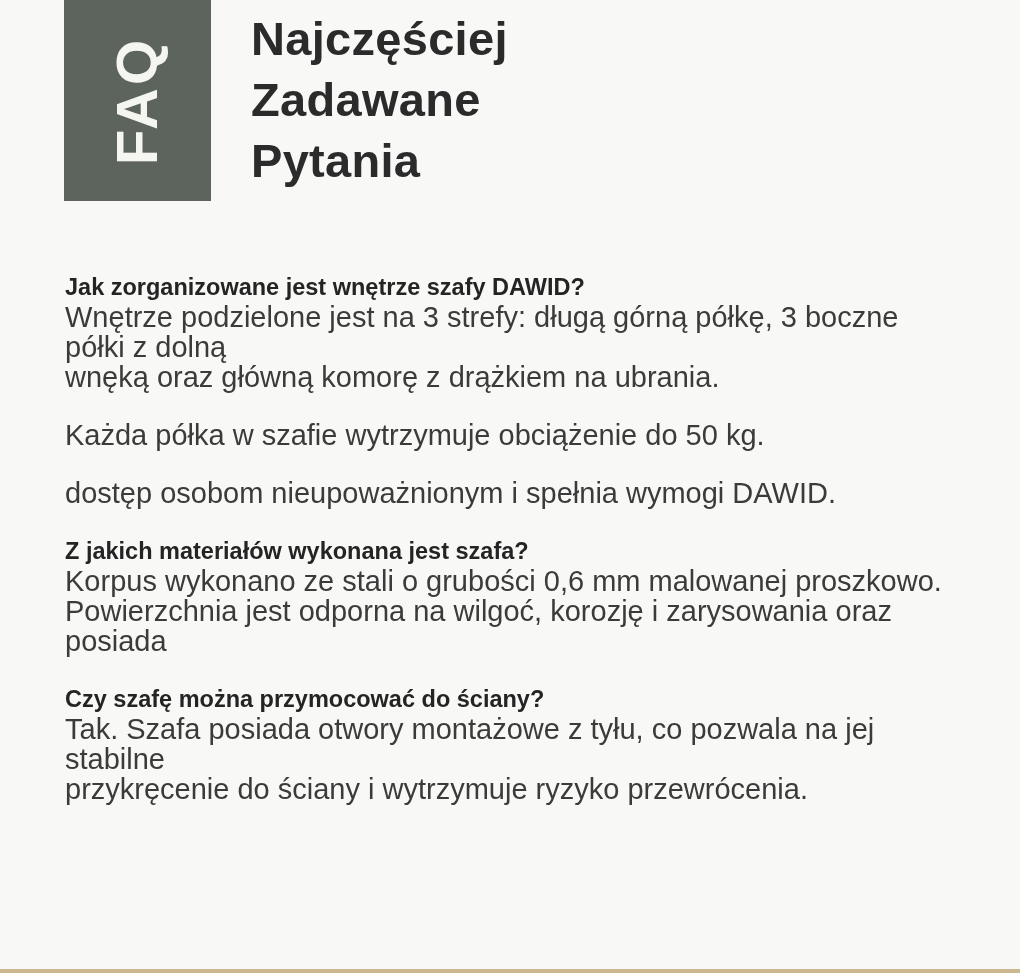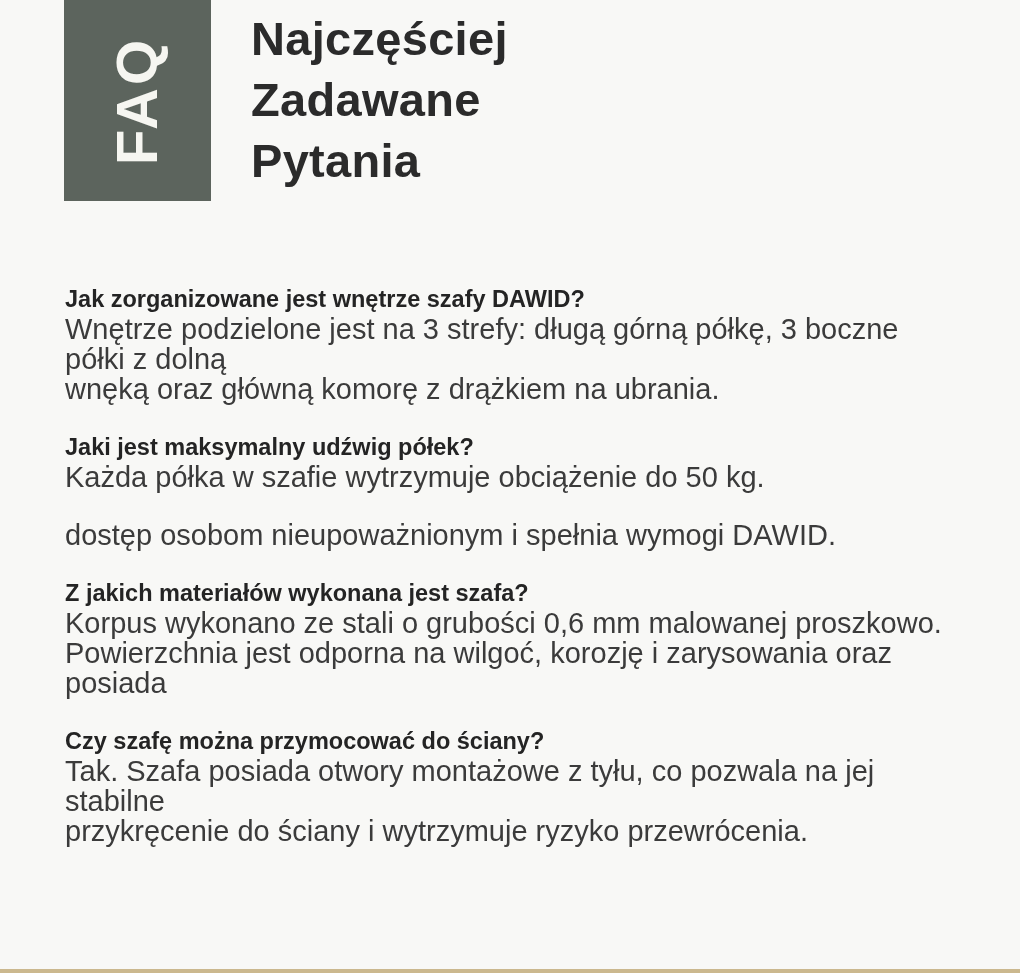--- a/index.html
+++ b/index.html
@@ -42,21 +42,21 @@
     color: #2b2b2b;
     letter-spacing: 0.3px;
   }
   .title-line { display: block; }
   .faq {
     position: absolute;
     left: 65px;
     top: 272px;
     width: 900px;
   }
-  .qa { margin: 12px 0 28px 0; }
+  .qa { margin: 0 0 28px 0; }
   .q {
     margin: 0;
     font-size: 23.5px;
     line-height: 30px;
     font-weight: 700;
     color: #242424;
   }
   .a-line {
     margin: 0;
     font-size: 29px;
@@ -90,21 +90,20 @@
 
   <main class="faq">
 
     <section class="qa">
       <h2 class="q">Jak zorganizowane jest wnętrze szafy DAWID?</h2>
       <p class="a-line">Wnętrze podzielone jest na 3 strefy: długą górną półkę, 3 boczne półki z dolną</p>
       <p class="a-line">wnęką oraz główną komorę z drążkiem na ubrania.</p>
     </section>
 
     <section class="qa">
-      <h2 class="q">Jaki jest maksymalny udźwig półek?</h2>
       <p class="a-line">Każda półka w szafie wytrzymuje obciążenie do 50 kg.</p>
     </section>
 
     <section class="qa">
       <p class="a-line">dostęp osobom nieupoważnionym i spełnia wymogi DAWID.</p>
     </section>
 
     <section class="qa">
       <h2 class="q">Z jakich materiałów wykonana jest szafa?</h2>
       <p class="a-line">Korpus wykonano ze stali o grubości 0,6 mm malowanej proszkowo.</p>

